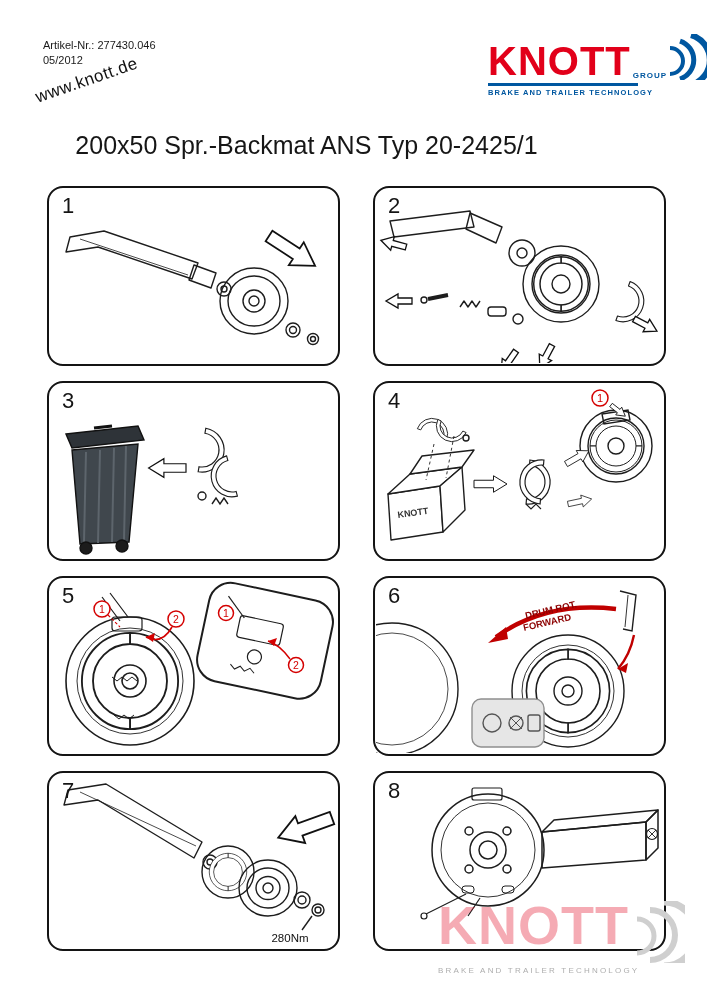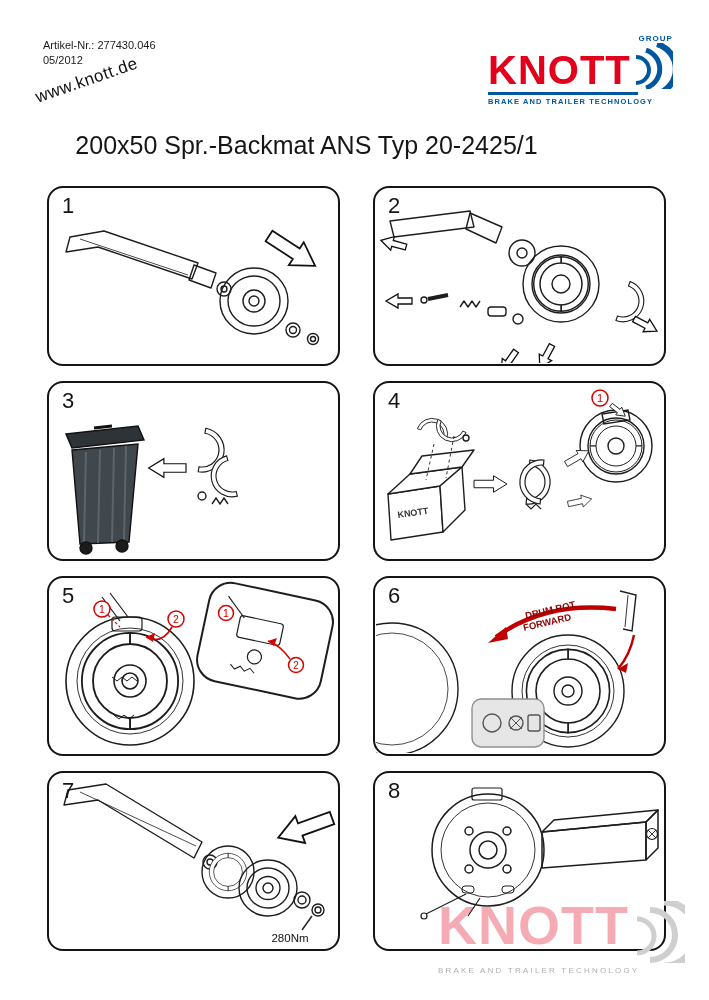--- a/index.html
+++ b/index.html
@@ -4,21 +4,21 @@
 <style>
   html,body{margin:0;padding:0;}
   body{width:709px;height:1000px;position:relative;background:#ffffff;
        font-family:"Liberation Sans",sans-serif;overflow:hidden;color:#1a1a1a;}
   .hdr{position:absolute;left:43px;top:38px;font-size:11px;line-height:1.35;}
   .site{position:absolute;left:36px;top:88px;font-size:17px;color:#111;
         transform:rotate(-19deg);transform-origin:0 50%;letter-spacing:.5px;}
   .logo{position:absolute;left:488px;top:34px;width:186px;}
   .logo-row{display:flex;align-items:flex-end;}
   .logo-name{font-size:40px;font-weight:800;color:#e2001a;letter-spacing:1px;line-height:.95;}
-  .logo-right{display:flex;flex-direction:column;align-items:flex-end;margin-left:2px;}
+  .logo-right{display:flex;flex-direction:row;align-items:flex-end;margin-left:2px;}
   .logo-group{font-size:8px;color:#0057a0;font-weight:700;letter-spacing:1px;}
   .logo-rule{height:3px;background:#0057a0;margin-top:3px;width:150px;}
   .logo-tag{font-size:7.5px;color:#0057a0;letter-spacing:1.1px;margin-top:2px;font-weight:700;}
   .title{position:absolute;left:0;top:131px;width:613px;text-align:center;font-size:25px;color:#161616;}
   .panels{position:absolute;left:47px;top:186px;display:grid;
           grid-template-columns:293px 293px;column-gap:33px;row-gap:15px;}
   .panel{position:relative;width:293px;height:180px;border:2.4px solid #141414;
          border-radius:16px;background:#fff;box-sizing:border-box;}
   .pnum{position:absolute;left:13px;top:5px;font-size:22px;color:#141414;z-index:2;}
   .panel svg{position:absolute;left:1px;top:1px;}

